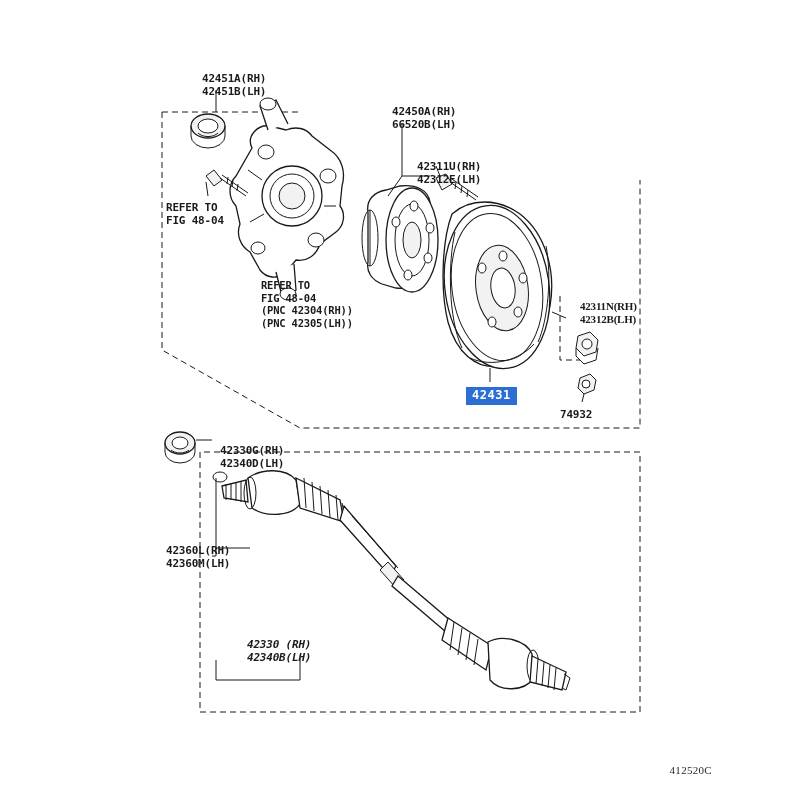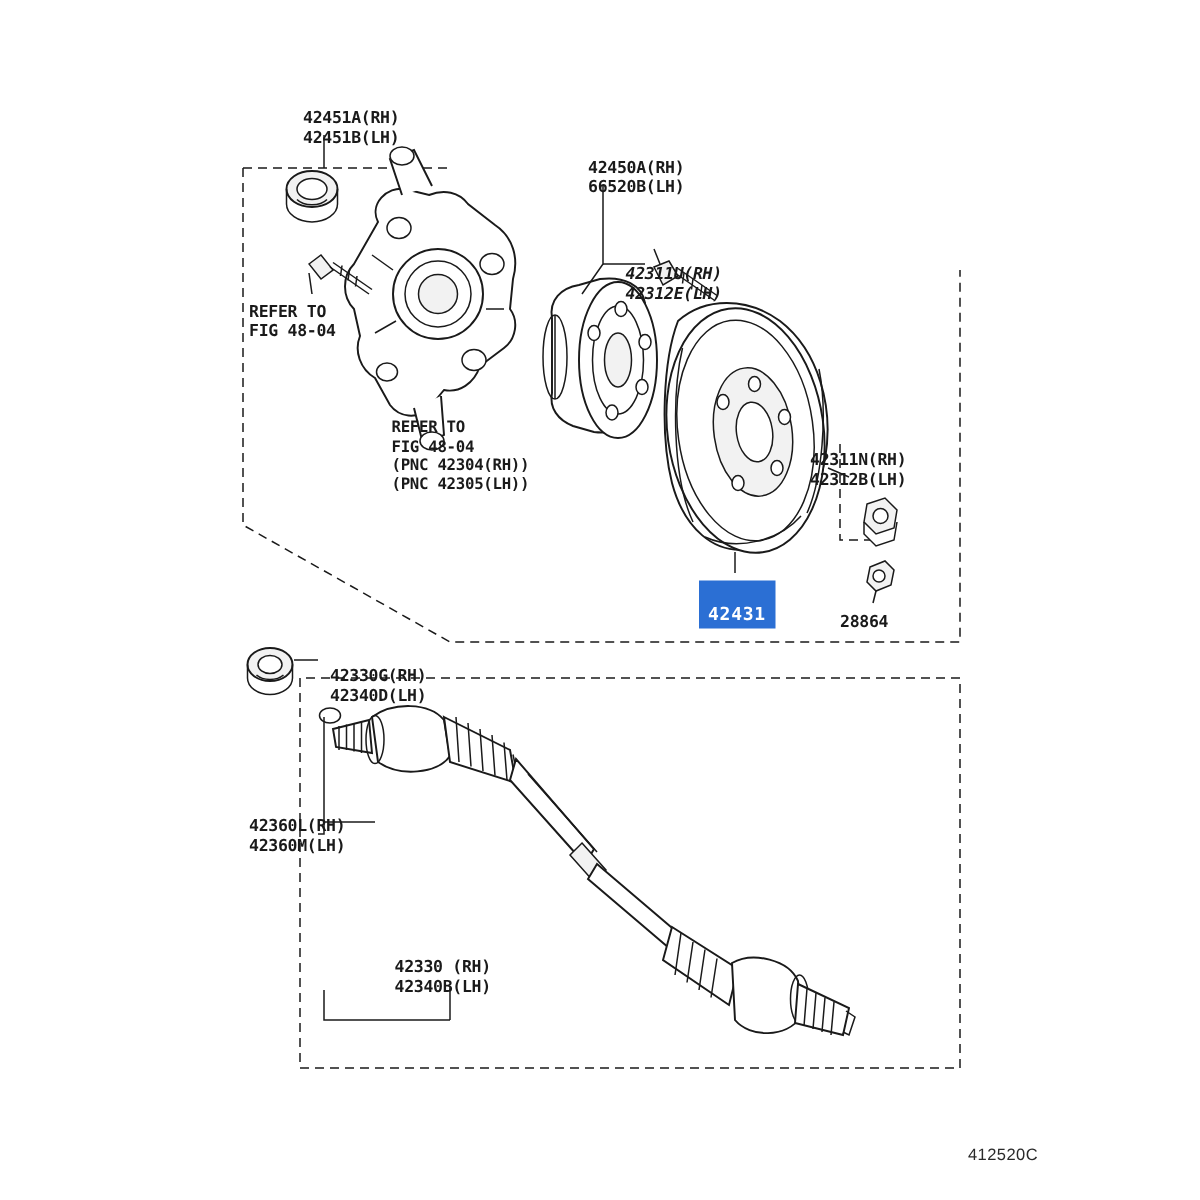--- a/index.html
+++ b/index.html
@@ -29,29 +29,29 @@
     font-size: 10.5px;
     line-height: 12.5px;
   }
   .highlight {
     position: absolute;
     background: #2b6fd4;
     color: #ffffff;
     font-family: "DejaVu Sans Mono", monospace;
     font-size: 12px;
     font-weight: bold;
-    padding: 16px 6px 3px 6px;
+    padding: 2px 6px 3px 6px;
     letter-spacing: 0.5px;
     line-height: 13px;
   }
   .footer-code {
     position: absolute;
-    right: 28px;
+    right: 8px;
     bottom: 24px;
-    font-family: Liberation Sans, sans-serif;
+    font-family: Liberation Serif, serif;
     font-size: 11px;
     color: #2a2a2a;
     letter-spacing: 0.3px;
   }
   svg.art {
     position: absolute;
     left: 0;
     top: 0;
     width: 800px;
     height: 800px;
@@ -274,33 +274,33 @@
     </g>
 
   </svg>
 
   <div class="label" style="left:202px; top:72px;">42451A(RH)
 42451B(LH)</div>
   <div class="label" style="left:166px; top:201px;">REFER TO
 FIG 48-04</div>
   <div class="label" style="left:392px; top:105px;">42450A(RH)
 66520B(LH)</div>
-  <div class="label" style="left:417px; top:176px;font-style:italic;">42311U(RH)
+  <div class="label" style="left:417px; top:160px;">42311U(RH)
 42312E(LH)</div>
   <div class="label small" style="left:261px; top:279px;">REFER TO
 FIG 48-04
 (PNC 42304(RH))
 (PNC 42305(LH))</div>
-  <div class="label" style="left:540px; top:300px;">42311N(RH)
+  <div class="label" style="left:580px; top:300px;font-family:Liberation Serif, serif;">42311N(RH)
 42312B(LH)</div>
-  <div class="label" style="left:560px; top:408px;">28864</div>
+  <div class="label" style="left:560px; top:408px;">74932</div>
   <div class="label" style="left:220px; top:444px;">42330G(RH)
 42340D(LH)</div>
   <div class="label" style="left:166px; top:544px;">42360L(RH)
 42360M(LH)</div>
-  <div class="label" style="left:263px; top:638px;">42330 (RH)
+  <div class="label" style="left:247px; top:638px;font-style:italic;">42330 (RH)
 42340B(LH)</div>
 
   <div class="highlight" style="left:466px; top:387px;">42431</div>
 
   <div class="footer-code">412520C</div>
 
 </div>
 
 </body></html>

